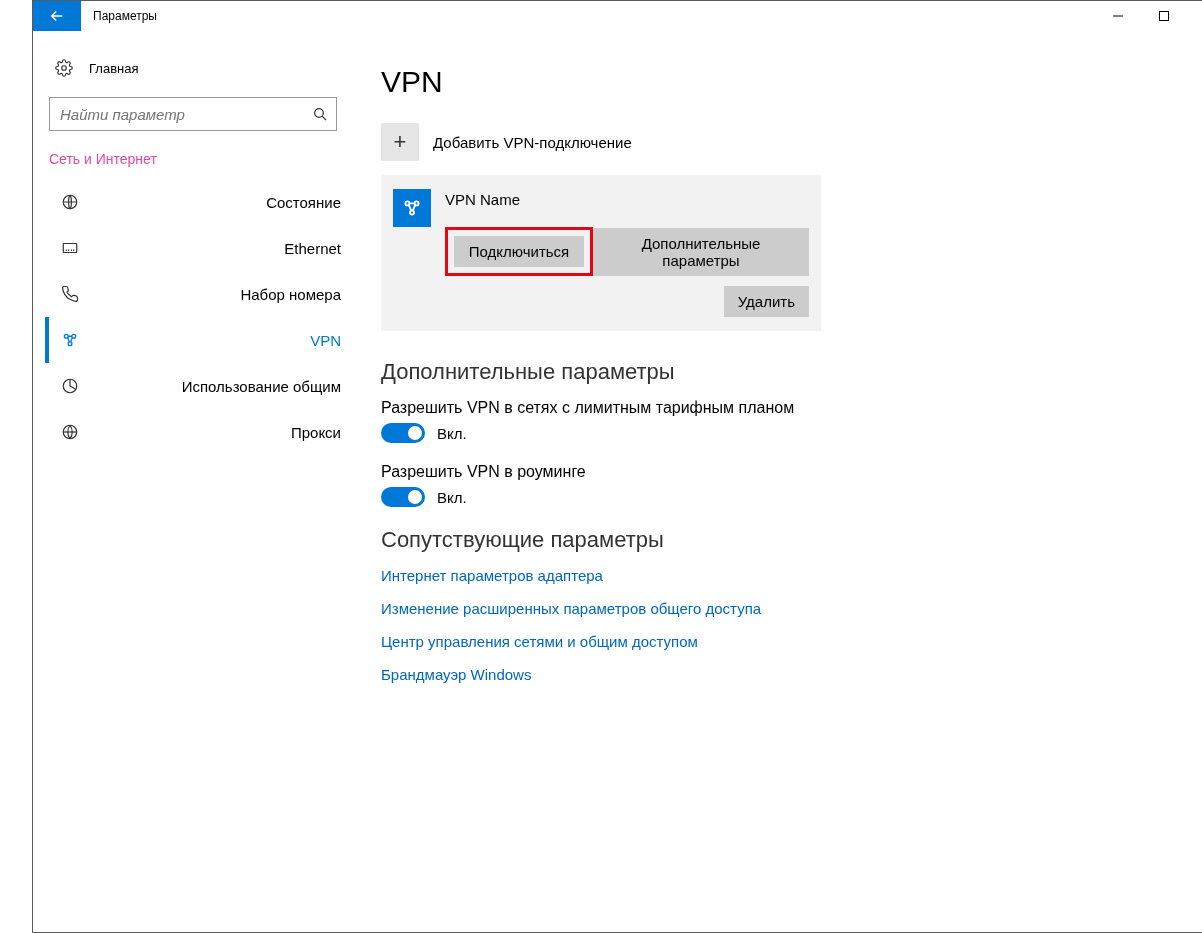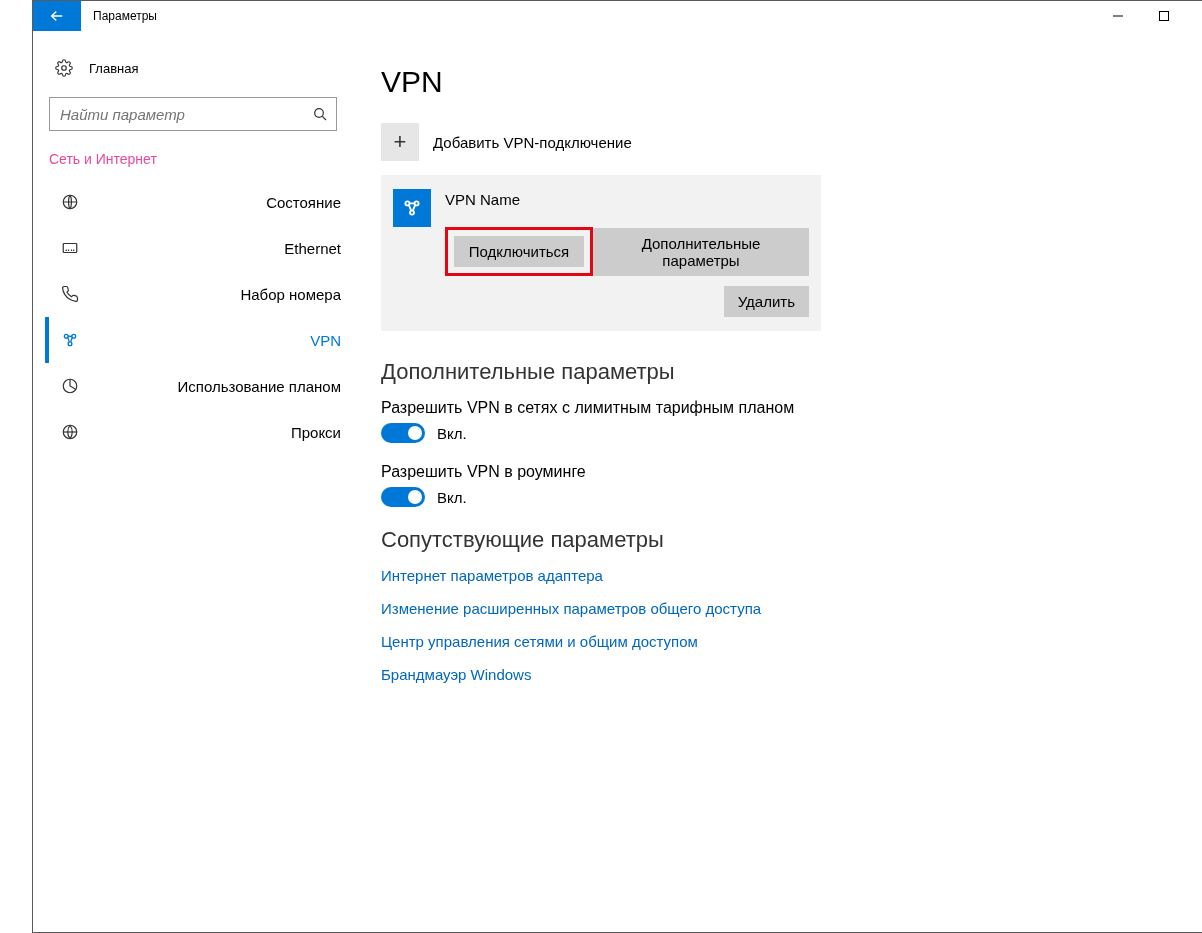--- a/index.html
+++ b/index.html
@@ -301,21 +301,21 @@
         <span>VPN</span>
       </div>
 
       <div class="nav-item">
         <span class="icon">
           <svg width="18" height="18" viewBox="0 0 24 24" fill="none" stroke="currentColor" stroke-width="1.6">
               <circle cx="12" cy="12" r="9"></circle>
               <path d="M12 3v9l7 4"></path>
             </svg>
         </span>
-        <span>Использование планом</span>
+        <span>Использование общим</span>
       </div>
 
       <div class="nav-item">
         <span class="icon">
           <svg width="18" height="18" viewBox="0 0 24 24" fill="none" stroke="currentColor" stroke-width="1.6">
               <circle cx="12" cy="12" r="9"></circle>
               <path d="M3 12h18"></path>
               <path d="M12 3a15 15 0 0 1 0 18M12 3a15 15 0 0 0 0 18"></path>
             </svg>
         </span>

